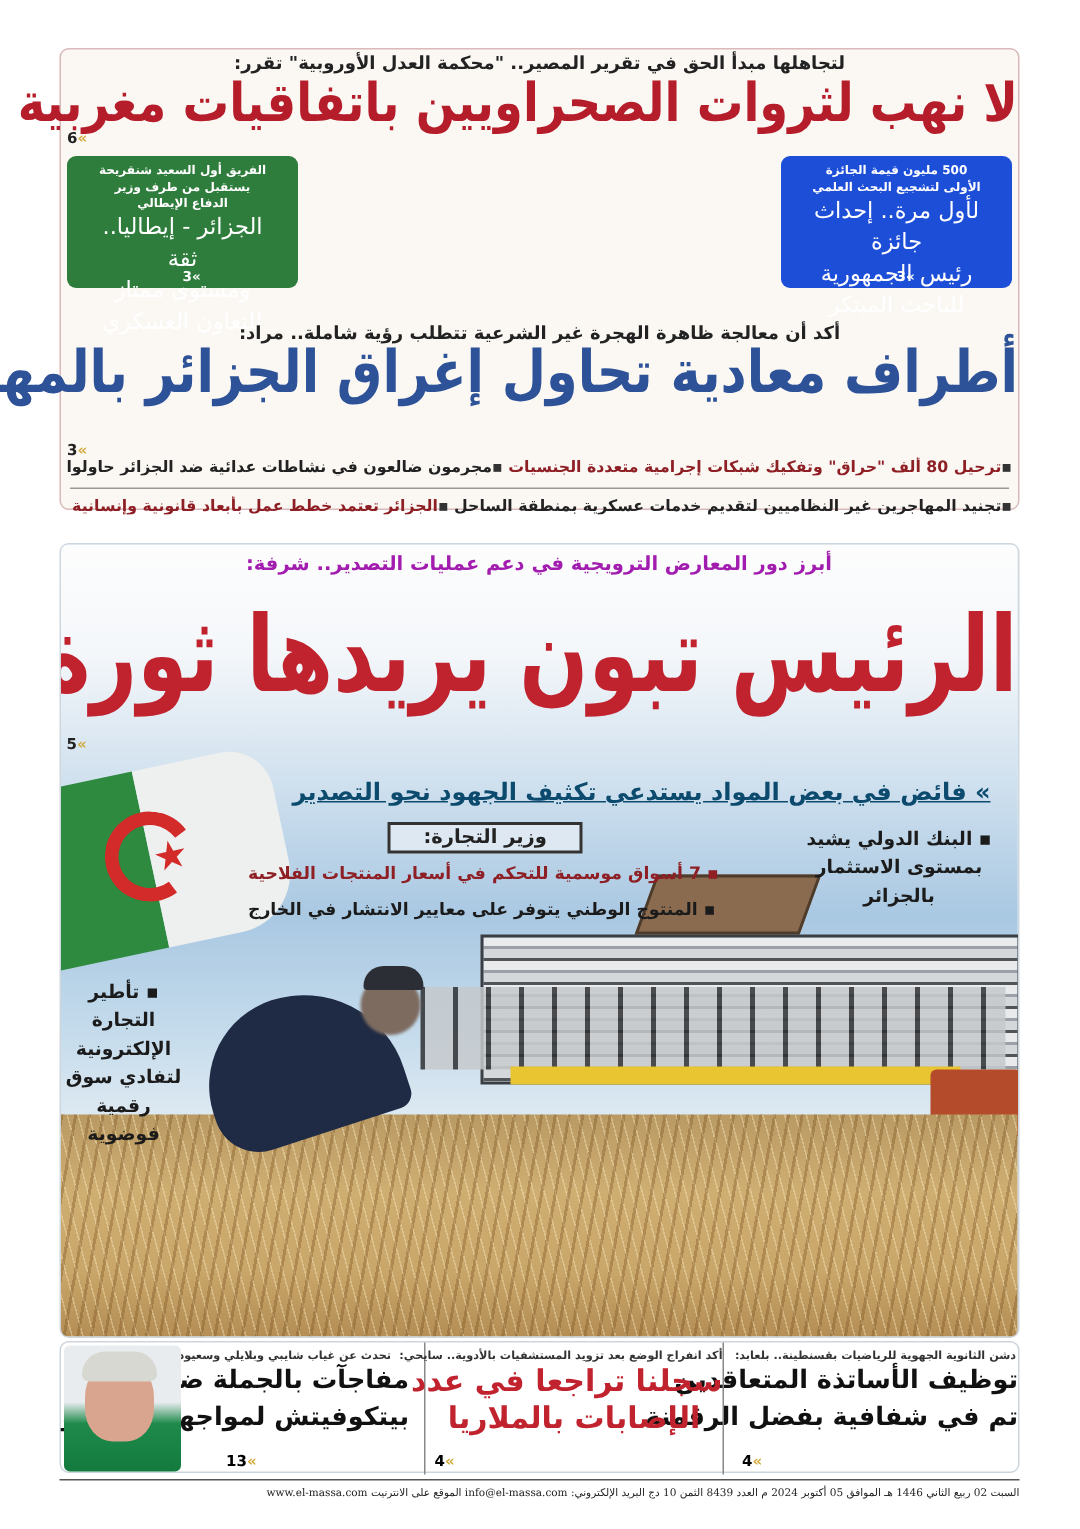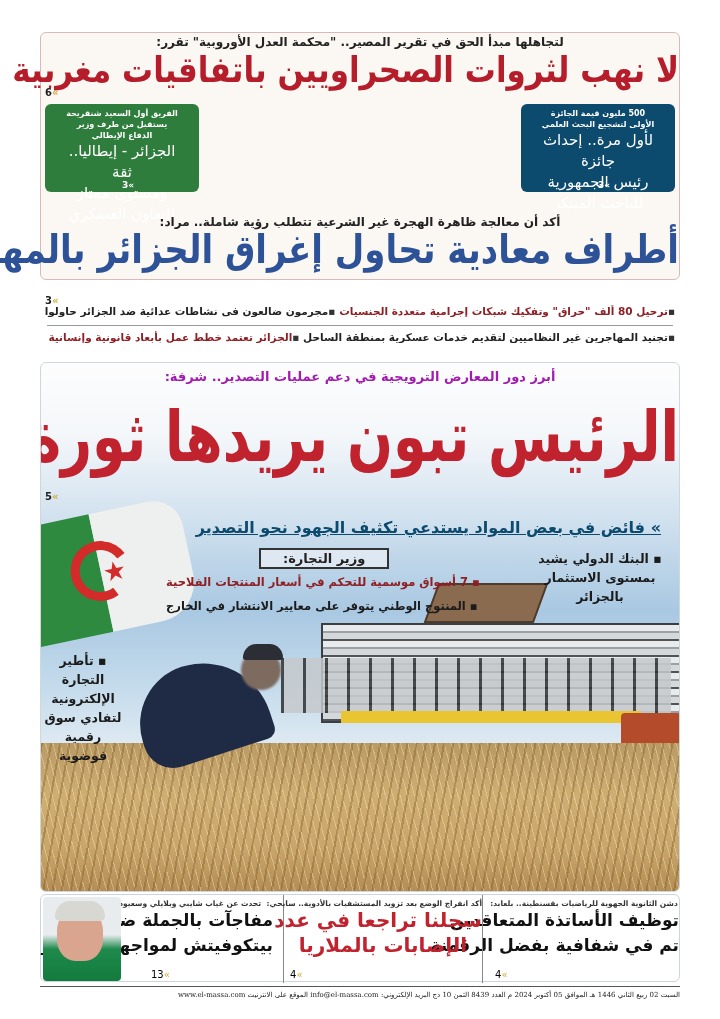--- a/index.html
+++ b/index.html
@@ -3,38 +3,38 @@
 <meta charset="utf-8">
 <style>
   * { box-sizing: border-box; margin: 0; padding: 0; }
   html, body { width: 720px; height: 1019px; background: #ffffff; overflow: hidden; }
   body { font-family: "DejaVu Sans", sans-serif; position: relative; direction: rtl; }
 
   .panel {
     position: absolute; background: #fbf8f4;
     border: 1px solid #d9b9b9; border-radius: 6px;
   }
-  #top-panel { left: 40px; top: 32px; width: 640px; height: 248px; }
+  #top-panel { left: 40px; top: 32px; width: 640px; height: 308px; }
   #main-panel { left: 40px; top: 362px; width: 640px; height: 530px; overflow: hidden; background: #dbe9f3; border-color: #cfd7de; }
   #bottom-panel { left: 40px; top: 894px; width: 640px; height: 88px; background: #ffffff; border-color: #cdd5dc; }
 
   .kicker { position: absolute; left: 0; right: 0; text-align: center; font-weight: bold; color: #222; }
   .headline { position: absolute; left: 0; right: 0; text-align: center; font-weight: bold; white-space: nowrap; letter-spacing: -1px; }
   .page-ref { position: absolute; font-weight: bold; font-size: 10px; color: #222; direction: ltr; }
   .page-ref .arrow { color: #d1a93a; }
 
   
   #top-kicker { top: 2px; font-size: 12px; }
   #top-headline { top: 18px; font-size: 31px; color: #b51d2a; font-family: "DejaVu Sans", sans-serif; transform: scaleY(1.15); }
   #top-ref { left: 4px; top: 54px; }
 
   
   .side-box { position: absolute; top: 71px; width: 154px; height: 88px; border-radius: 6px; color: #fff; text-align: center; padding: 4px 20px; }
   #box-left { left: 4px; background: #2f7d3c; }
-  #box-right { right: 4px; background: #0c4a6e; }
+  #box-right { right: 4px; background: #1d4ed8; }
   .side-box .small { font-size: 8px; font-weight: bold; line-height: 11px; }
   .side-box .big { font-size: 15px; font-weight: normal; line-height: 21px; letter-spacing: -0.5px; }
   .side-box .ref { position: absolute; left: 50%; bottom: 2px; font-size: 9px; font-weight: bold; direction: ltr; }
 
   
   #masthead { position: absolute; left: 165px; top: 64px; width: 310px; height: 110px; text-align: center; }
   #masthead-latin { position: absolute; left: 0; right: 0; top: 6px; font-family: "Liberation Sans", sans-serif; font-weight: bold; font-size: 13px; color: #111; direction: ltr; }
   #masthead-logo { position: absolute; left: 0; right: 0; top: 14px; font-size: 72px; font-weight: bold; color: #0a0a0a; line-height: 82px;
     text-shadow: -2px -2px 0 #bbb, 2px -2px 0 #bbb, -2px 2px 0 #bbb, 2px 2px 0 #bbb, 3px 3px 0 #666; letter-spacing: 2px; }
   #masthead-tagline { position: absolute; left: 0; right: 0; top: 90px; font-size: 10px; color: #222; font-style: italic; }
@@ -85,21 +85,21 @@
   #minister-box { position: absolute; left: 218px; top: 185px; padding: 1px 22px; border: 2px solid #333; background: rgba(235,240,245,0.7); font-size: 13px; font-weight: bold; color: #222; }
   #minister-b1 { position: absolute; left: 125px; top: 212px; font-size: 11.5px; font-weight: bold; color: #8e1f24; white-space: nowrap; }
   #minister-b2 { position: absolute; left: 125px; top: 236px; font-size: 11.5px; font-weight: bold; color: #1b1b1b; white-space: nowrap; }
   #worldbank { position: absolute; right: 14px; top: 186px; width: 130px; text-align: center; font-size: 12.5px; font-weight: bold; color: #1b1b1b; line-height: 19px; }
   #ecommerce { position: absolute; left: 2px; top: 288px; width: 80px; text-align: center; font-size: 12.5px; font-weight: bold; color: #1b1b1b; line-height: 19px; }
 
   
   .bottom-story { position: absolute; top: 0; height: 88px; text-align: center; }
   .bottom-story .kick { font-size: 7.5px; font-weight: bold; color: #333; margin-top: 4px; white-space: nowrap; }
   .bottom-story .head { font-size: 17px; font-weight: bold; line-height: 25px; white-space: nowrap; letter-spacing: -0.5px; }
-  .bottom-story .ref { position: absolute; left: 6px; bottom: 3px; font-size: 10px; font-weight: normal; direction: ltr; }
+  .bottom-story .ref { position: absolute; left: 6px; bottom: 3px; font-size: 10px; font-weight: bold; direction: ltr; }
   #story-right { right: 0; width: 190px; }
   #story-right .head { color: #111; }
   #story-mid { right: 196px; width: 200px; border-left: 1px solid #888; border-right: 1px solid #888; }
   #story-mid .head { color: #c0222e; font-size: 20px; }
   #story-left { left: 0; width: 240px; }
   #story-left .head { color: #111; margin-right: 8px; text-align: right; }
   #story-left .kick { text-align: right; margin-right: 20px; }
   #coach-photo { position: absolute; left: 2px; top: 2px; width: 78px; height: 84px; border-radius: 4px; overflow: hidden; background: linear-gradient(180deg, #e8ecef 0%, #e8ecef 45%, #1f8a4c 62%, #137a3e 100%); }
   #coach-photo .face { position: absolute; left: 14px; top: 10px; width: 46px; height: 54px; border-radius: 45% 45% 40% 40%; background: #d9a58f; }
   #coach-photo .hair { position: absolute; left: 12px; top: 4px; width: 50px; height: 20px; border-radius: 25px 25px 8px 8px; background: #d8d8d2; }

